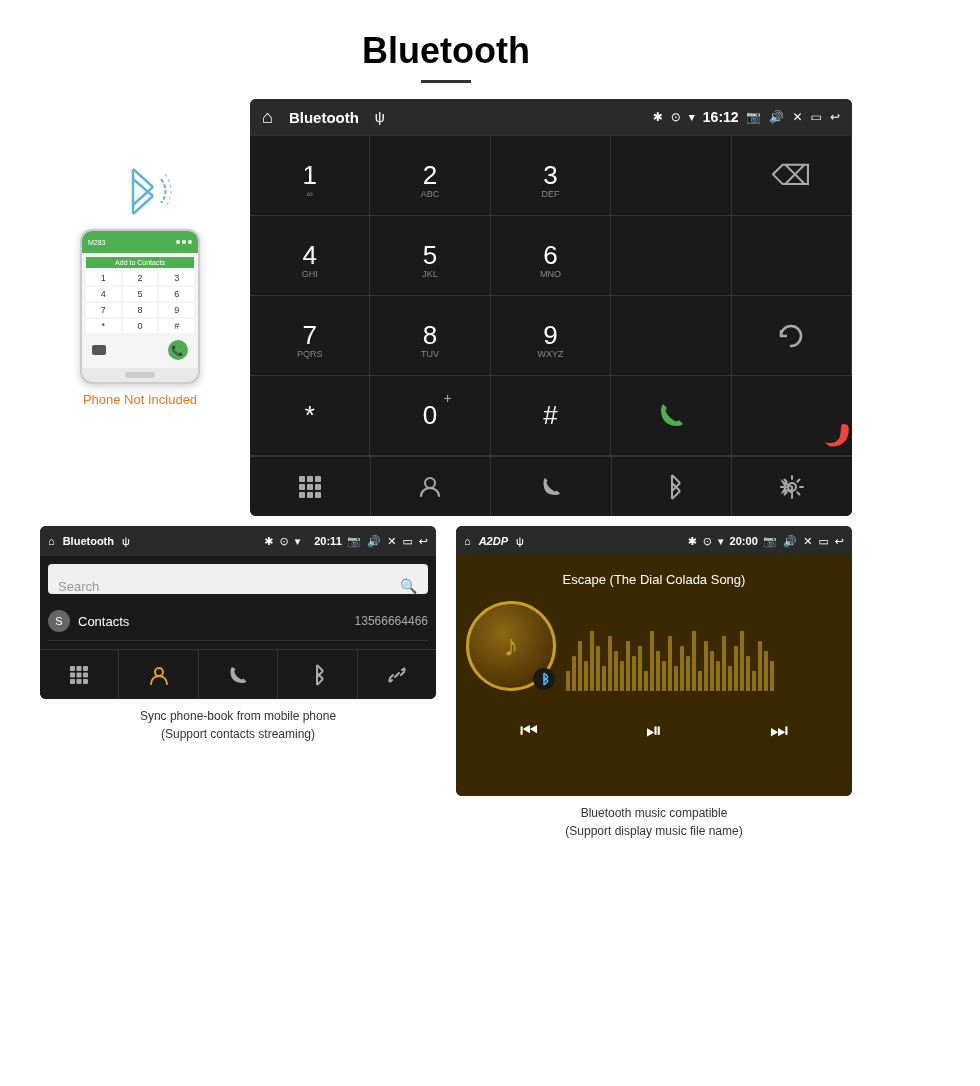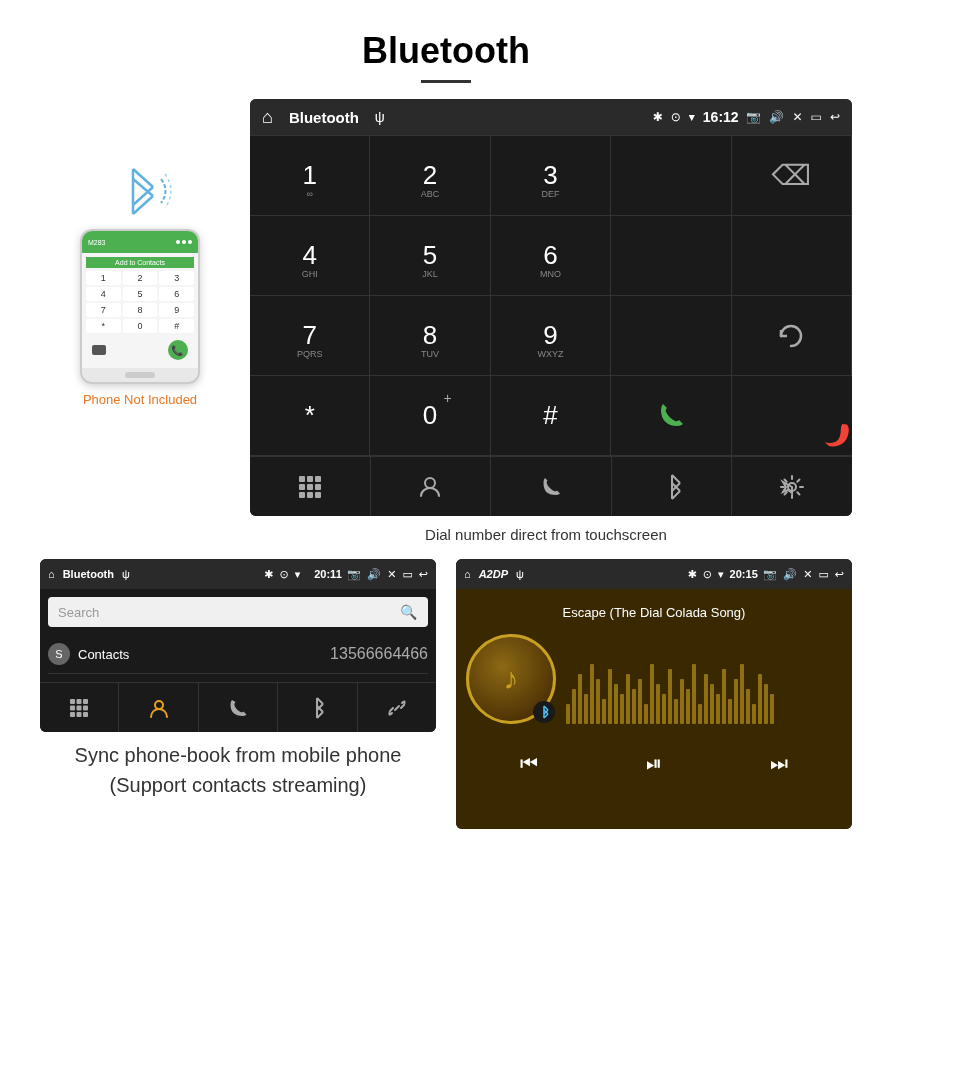--- a/index.html
+++ b/index.html
@@ -246,21 +246,21 @@
     }
     .bottom-screen {
       width: 100%;
       background: #1a1a1a;
       border-radius: 6px;
       overflow: hidden;
       margin-bottom: 8px;
     }
     .bottom-caption {
       text-align: center;
-      font-size: 20px;
+      font-size: 12px;
       color: #333;
       line-height: 1.5;
     }
 
     
     .pb-status-bar {
       background: #2a2a2a;
       height: 30px;
       display: flex;
       align-items: center;
@@ -276,21 +276,21 @@
       font-size: 11px;
     }
     .pb-body {
       padding: 8px;
     }
     .pb-search-bar {
       background: #f0f0f0;
       border-radius: 4px;
       height: 30px;
       display: flex;
-      align-items: center;
+      align-items: flex-end;
       padding: 0 10px;
       margin-bottom: 8px;
     }
     .pb-search-text {
       color: #999;
       font-size: 13px;
       flex: 1;
     }
     .pb-search-icon { color: #666; font-size: 14px; }
     .pb-contact-row {
@@ -300,21 +300,21 @@
       border-bottom: 1px solid #333;
       color: white;
       font-size: 13px;
     }
     .pb-contact-initial {
       width: 22px; height: 22px; background: #666; border-radius: 50%;
       display: flex; align-items: center; justify-content: center;
       font-size: 11px; color: white; margin-right: 8px; flex-shrink: 0;
     }
     .pb-contact-name { flex: 1; }
-    .pb-contact-number { color: #aaa; font-size: 16px; }
+    .pb-contact-number { color: #aaa; font-size: 12px; }
     .pb-bottom-nav {
       background: #1a1a1a;
       display: flex;
       height: 50px;
       border-top: 1px solid #333;
     }
     .pb-nav-item {
       flex: 1;
       display: flex;
       align-items: center;
@@ -637,21 +637,20 @@
           <svg width="26" height="26" viewBox="0 0 26 26" fill="none" stroke="#aaa" stroke-width="2">
             <path d="M13 2 L13 5 M13 21 L13 24 M2 13 L5 13 M21 13 L24 13 M5.5 5.5 L7.7 7.7 M18.3 18.3 L20.5 20.5 M5.5 20.5 L7.7 18.3 M18.3 7.7 L20.5 5.5" stroke-linecap="round"></path>
             <circle cx="13" cy="13" r="4"></circle>
             <path d="M4 8 L7 13 L4 18 L9 16 L13 19 L13 13 Z" fill="none"></path>
           </svg>
         </div>
       </div>
     </div>
   </div>
 
-  <p class="main-caption" style="margin-left: 200px;">Dial number direct from touchscreen</p>
 
   <div class="bottom-screens">
 
     <div class="bottom-screen-wrapper">
       <div class="bottom-screen">
 
         <div class="pb-status-bar">
           <span>⌂</span>
           <span style="font-weight:bold;">Bluetooth</span>
           <span>ψ</span>
@@ -733,21 +732,21 @@
       <div class="bottom-screen">
 
         <div class="music-status-bar">
           <span>⌂</span>
           <span style="font-weight:bold;font-style:italic;">A2DP</span>
           <span>ψ</span>
           <div class="music-status-right">
             <span>✱</span>
             <span>⊙</span>
             <span>▾</span>
-            <span style="font-weight:bold;">20:15</span>
+            <span style="font-weight:bold;">20:00</span>
             <span>📷</span>
             <span>🔊</span>
             <span>✕</span>
             <span>▭</span>
             <span>↩</span>
           </div>
         </div>
 
         <div class="music-body">
           <div class="music-song-title">Escape (The Dial Colada Song)</div>
@@ -804,15 +803,19 @@
               </div>
           </div>
 
           <div class="music-controls">
             <span class="music-ctrl-btn">⏮</span>
             <span class="music-ctrl-btn">⏯</span>
             <span class="music-ctrl-btn">⏭</span>
           </div>
         </div>
       </div>
+      <p class="bottom-caption">
+        <span>Bluetooth music compatible</span><br>
+        <span>(Support display music file name)</span>
+      </p>
     </div>
   </div>
 </div>
 
 </body></html>

